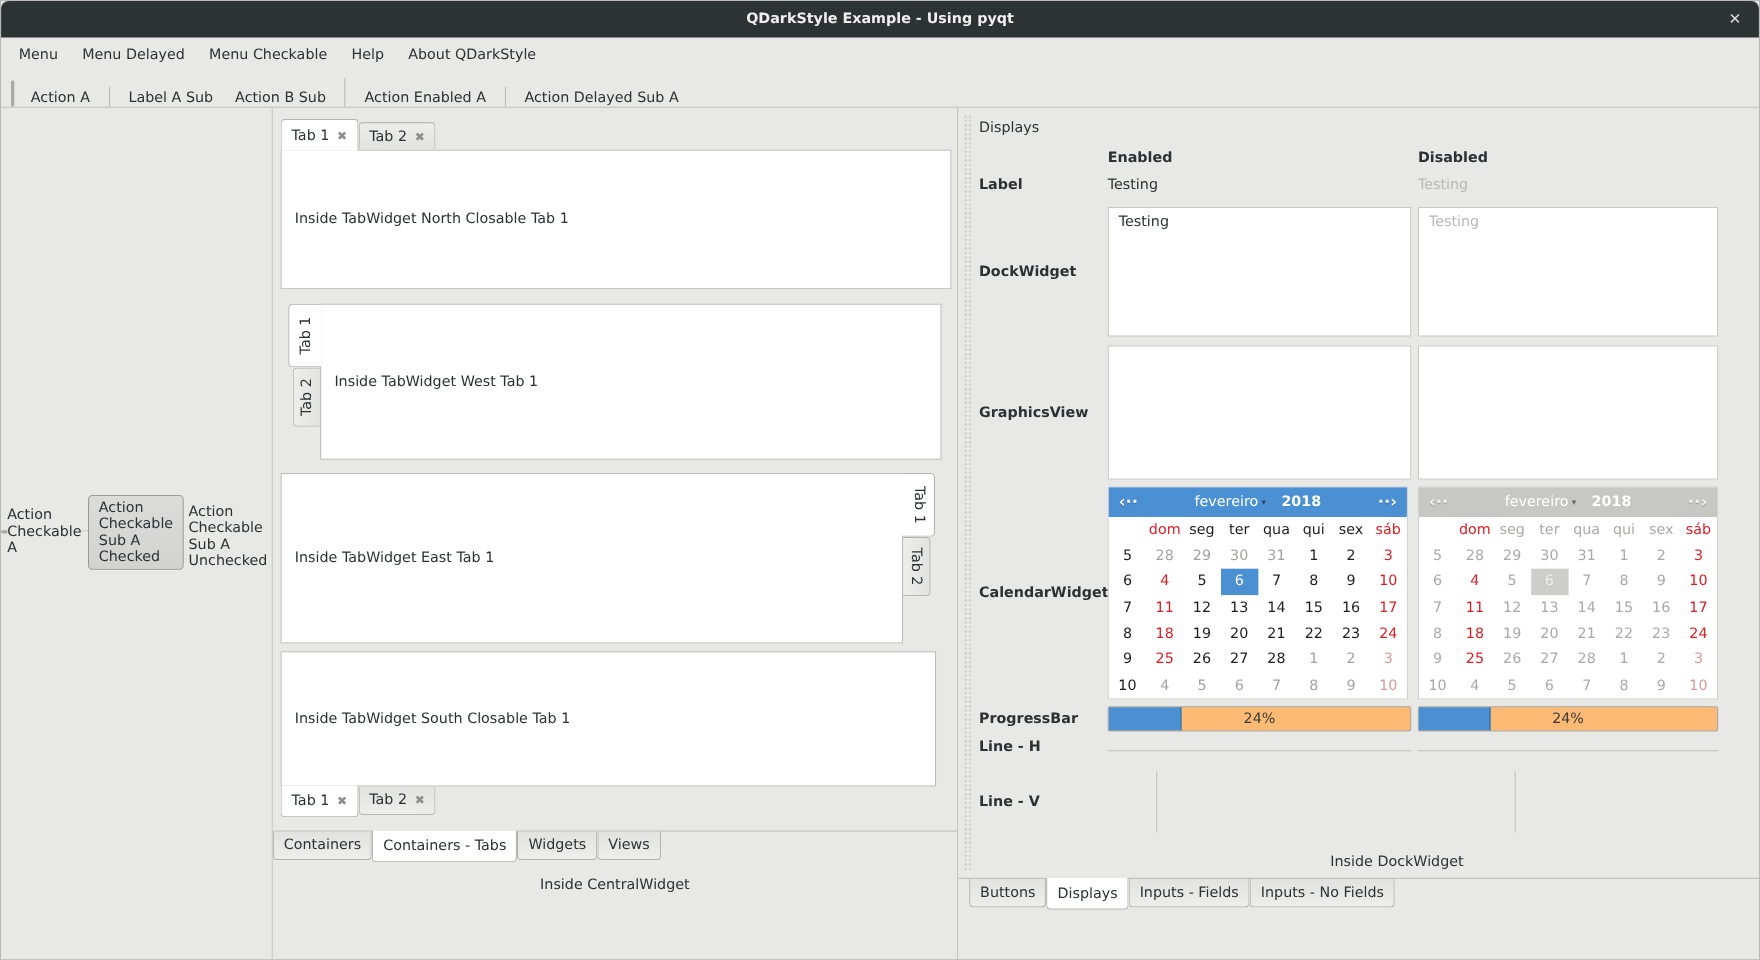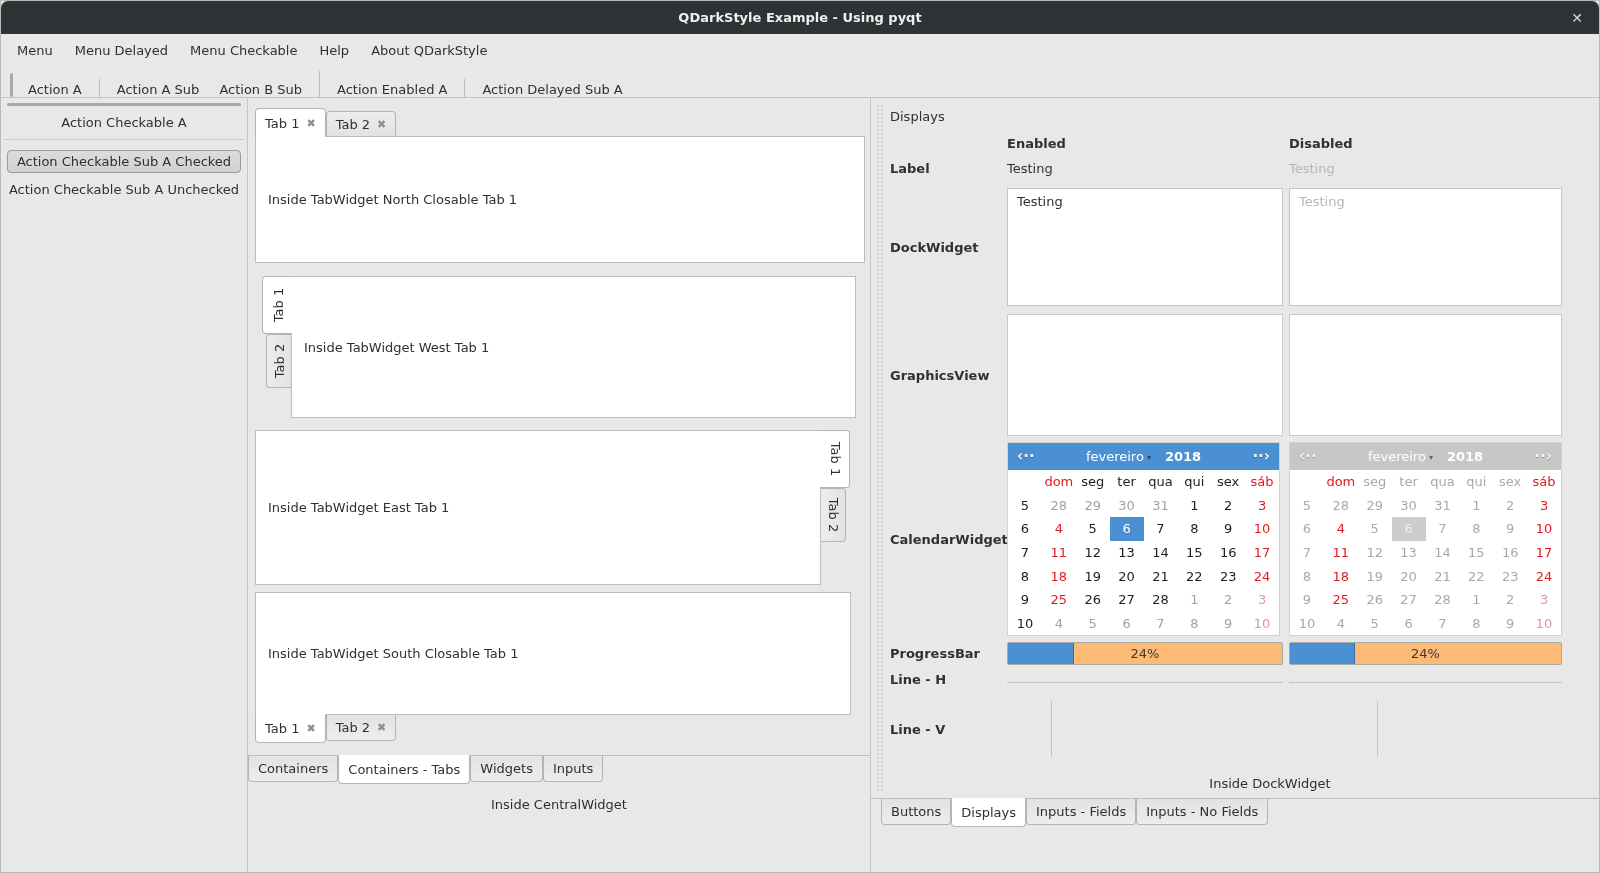--- a/index.html
+++ b/index.html
@@ -29,21 +29,21 @@
   .tb-handle { width:3px; height:24px; background:#a9a9a8; border-radius:2px; margin:0 5px; }
   .tb-sep { width:1px; height:18px; background:#bdbdbc; margin:0 7px; }
   .tb-sep.tall { height:26px; }
   .tb-item { padding:0 10px; }
 
   
   .main { flex:1; display:flex; min-height:0; }
 
   
   .left-panel { width:247px; flex:0 0 247px; border-right:1px solid #c6c6c5;
-    display:flex; flex-direction:column; align-items:center; padding-top:5px; }
+    display:flex; flex-direction:row; align-items:center; padding-top:5px; }
   .lp-handle { width:234px; height:3px; background:#a9a9a8; border-radius:2px; margin-bottom:9px; }
   .lp-title { margin-bottom:9px; }
   .lp-sep { width:240px; height:1px; background:#c9c9c8; margin-bottom:10px; }
   .lp-btn-checked { border:1px solid #9b9b9a; border-radius:4px; background:linear-gradient(#dcdcdb,#d2d2d1);
     padding:3px 9px; margin-bottom:7px; }
   .lp-btn-unchecked { padding:2px 4px; }
 
   
   .central { width:622px; flex:0 0 622px; display:flex; flex-direction:column; }
   .central-pages { padding:10px 4px 0 7px; }
@@ -173,21 +173,21 @@
     <span class="menu-item">Menu Delayed</span>
     <span class="menu-item">Menu Checkable</span>
     <span class="menu-item">Help</span>
     <span class="menu-item">About QDarkStyle</span>
   </div>
 
   <div class="toolbar">
     <span class="tb-handle"></span>
     <span class="tb-item">Action A</span>
     <span class="tb-sep"></span>
-    <span class="tb-item">Action A Sub</span>
+    <span class="tb-item">Label A Sub</span>
     <span class="tb-item">Action B Sub</span>
     <span class="tb-sep tall"></span>
     <span class="tb-item">Action Enabled A</span>
     <span class="tb-sep"></span>
     <span class="tb-item">Action Delayed Sub A</span>
   </div>
 
   <div class="main">
 
     <div class="left-panel">
@@ -266,21 +266,21 @@
         <div class="tab bottom unsel">
             <span>Containers</span>
           </div>
         <div class="tab bottom sel">
             <span>Containers - Tabs</span>
           </div>
         <div class="tab bottom unsel">
             <span>Widgets</span>
           </div>
         <div class="tab bottom unsel">
-            <span>Inputs</span>
+            <span>Views</span>
           </div>
       </div>
       <div class="central-footer">Inside CentralWidget</div>
     </div>
 
     <div class="dock">
       <div class="dock-inner">
         <div class="dock-title">
           <span>Displays</span>
           <span class="dock-icons">

